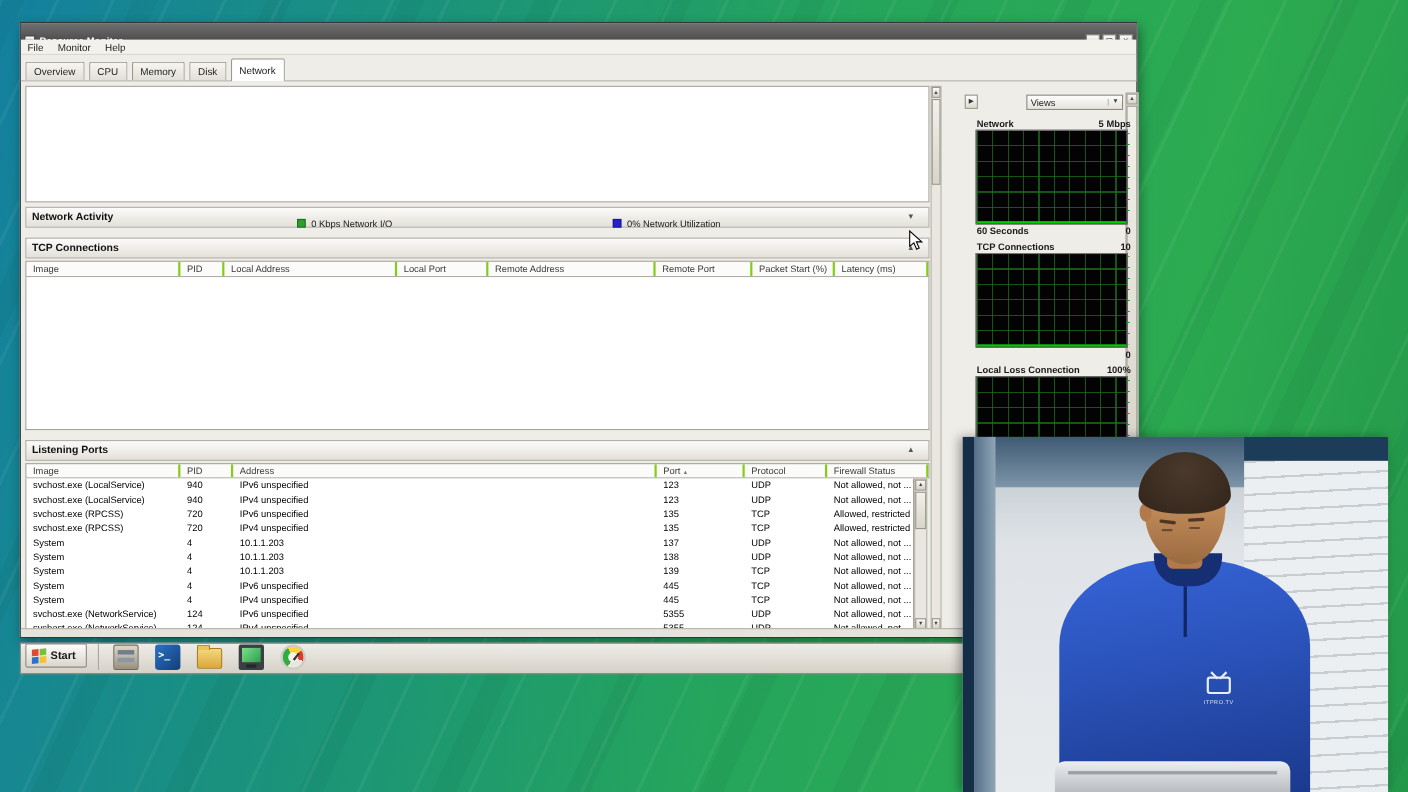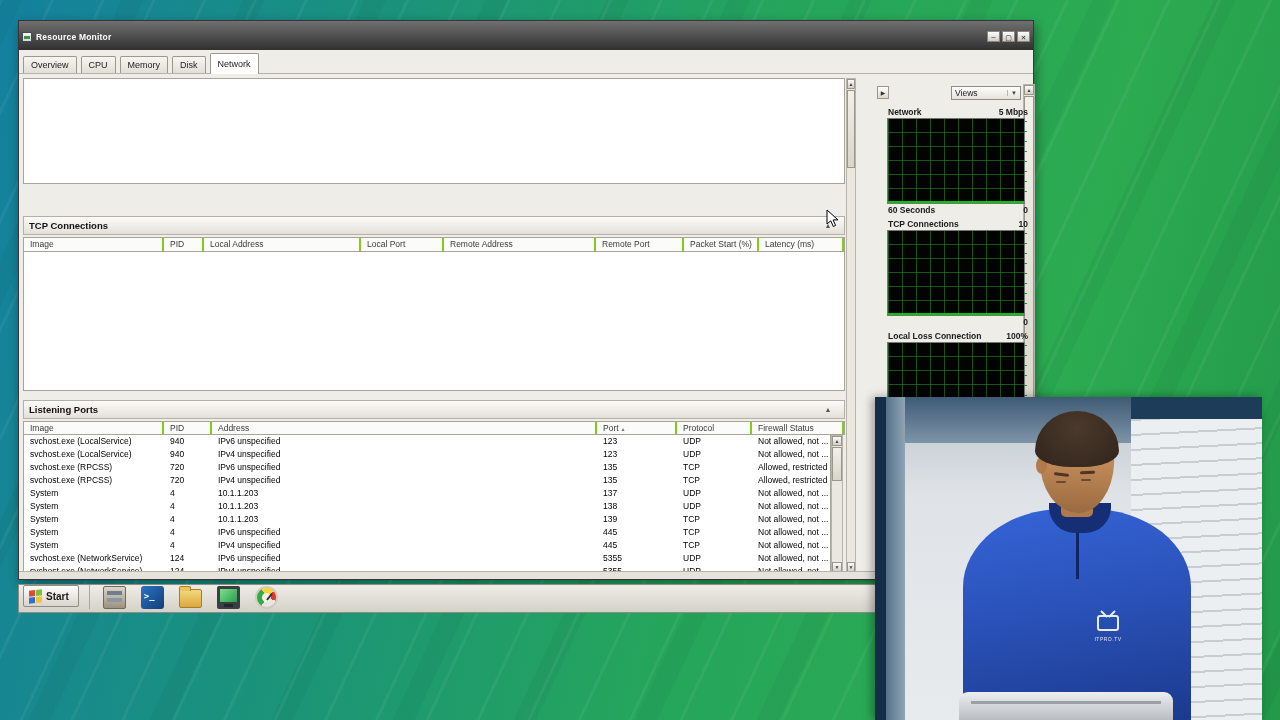--- a/index.html
+++ b/index.html
@@ -93,21 +93,21 @@
   #outer-scroll .thumb { top:11px; height:78px; }
   #lp-scroll { left:812px; top:414px; width:12px; height:138px; }
   #lp-scroll .thumb { top:11px; height:34px; }
   #right-scroll { left:1004px; top:63px; width:12px; height:345px; }
   #right-scroll .thumb { top:11px; height:320px; }
 
   
   #views-bar { position:absolute; left:858px; top:63px; width:144px; height:17px; display:flex; align-items:center; }
   .collapse-btn { width:12px; height:13px; font-size:6px; line-height:12px; text-align:center;
     border:1px solid #9a968c; background:linear-gradient(#fff,#ddd9cf); color:#333; }
-  .views-btn { margin-left:auto; width:70px; height:14px; border:1px solid #8f8c83;
+  .views-btn { margin-left:auto; width:88px; height:14px; border:1px solid #8f8c83;
     background:linear-gradient(#fdfdfc,#e6e3db); display:flex; align-items:center; font-size:8.5px; padding:0 3px; color:#222; }
   .views-btn .chev { margin-left:auto; font-size:6px; color:#444; border-left:1px solid #b9b6ad; padding-left:3px; }
 
   #charts { position:absolute; left:868px; top:85px; width:142px; }
   .chart { margin-bottom:2px; }
   .chart-top,.chart-bot { display:flex; justify-content:space-between; font-size:8.5px; font-weight:bold;
     color:#1a1a1a; height:12px; line-height:12px; padding:0 1px; white-space:nowrap; }
   .graph { width:138px; height:86px; border:1px solid #767676; background:#030303; position:relative;
     background-image:
       repeating-linear-gradient(0deg, rgba(30,120,30,.7) 0 1px, transparent 1px 14px),
@@ -197,30 +197,49 @@
   <div class="titlebar">
     <span class="title-icon"></span>
     <span class="title-text">Resource Monitor</span>
     <span class="win-buttons">
       <span class="win-btn wb-min"></span>
       <span class="win-btn wb-max"></span>
       <span class="win-btn wb-close"></span>
     </span>
   </div>
 
+  <div class="menubar" id="menubar">
+      <span class="menu-item">File</span>
+      <span class="menu-item">Monitor</span>
+      <span class="menu-item">Help</span>
+    </div>
   <div class="tabs" id="tabs">
       <span class="tab">Overview</span>
       <span class="tab">CPU</span>
       <span class="tab">Memory</span>
       <span class="tab">Disk</span>
       <span class="tab active">Network</span>
     </div>
 
   <div class="pane top-pane"></div>
 
+  <div class="sec-bar" id="na-bar">
+    <span class="sec-title">Network Activity</span>
+    <span id="na-legend">
+        <span class="legend-item">
+          <span class="swatch" style="background: rgb(47, 158, 47);"></span>
+          <span class="legend-label">0 Kbps Network I/O</span>
+        </span>
+        <span class="legend-item">
+          <span class="swatch" style="background: rgb(34, 34, 204);"></span>
+          <span class="legend-label">0% Network Utilization</span>
+        </span>
+      </span>
+    <span class="sec-arrow">▼</span>
+  </div>
 
   <div class="sec-bar" id="tcp-bar">
     <span class="sec-title">TCP Connections</span>
     <span class="sec-arrow">▲</span>
   </div>
 
   <div class="thead" id="tcp-head">
       <span class="hcell">Image</span>
       <span class="hcell">PID</span>
       <span class="hcell">Local Address</span>

